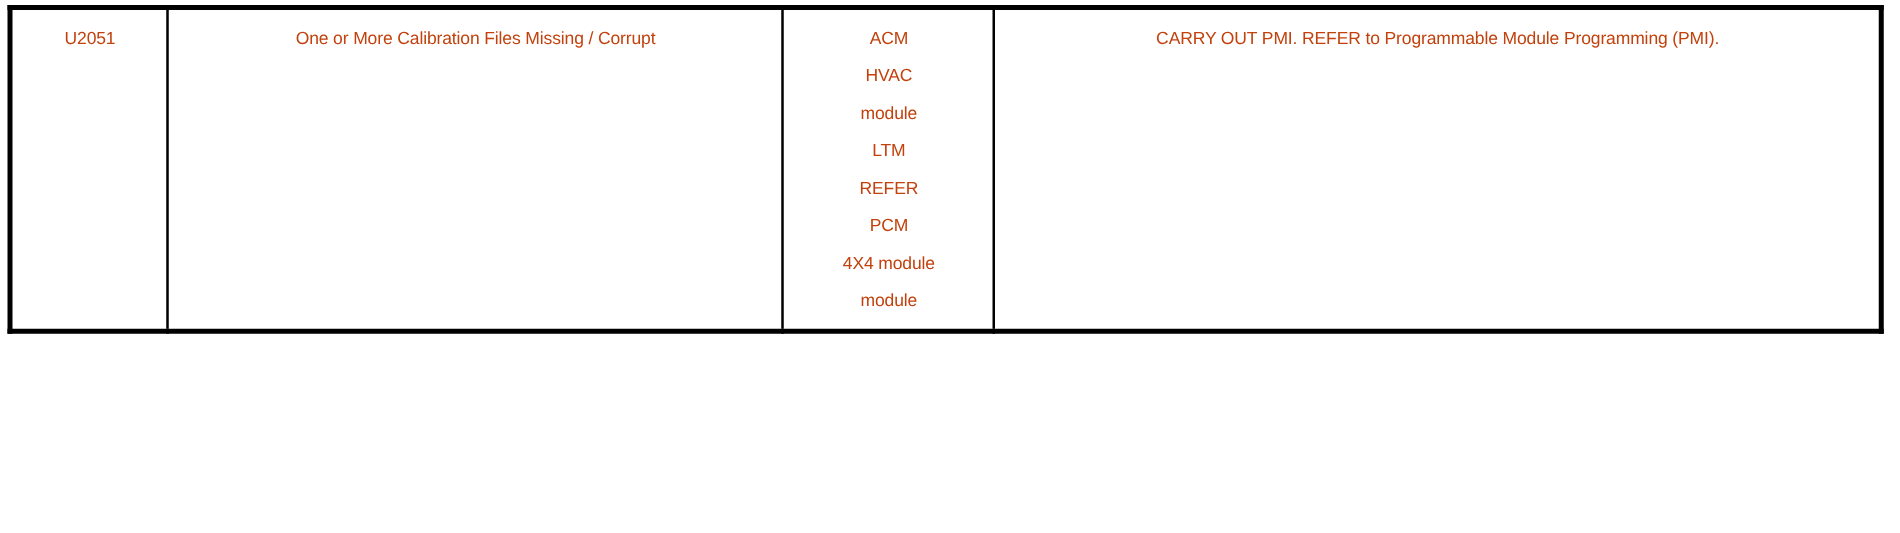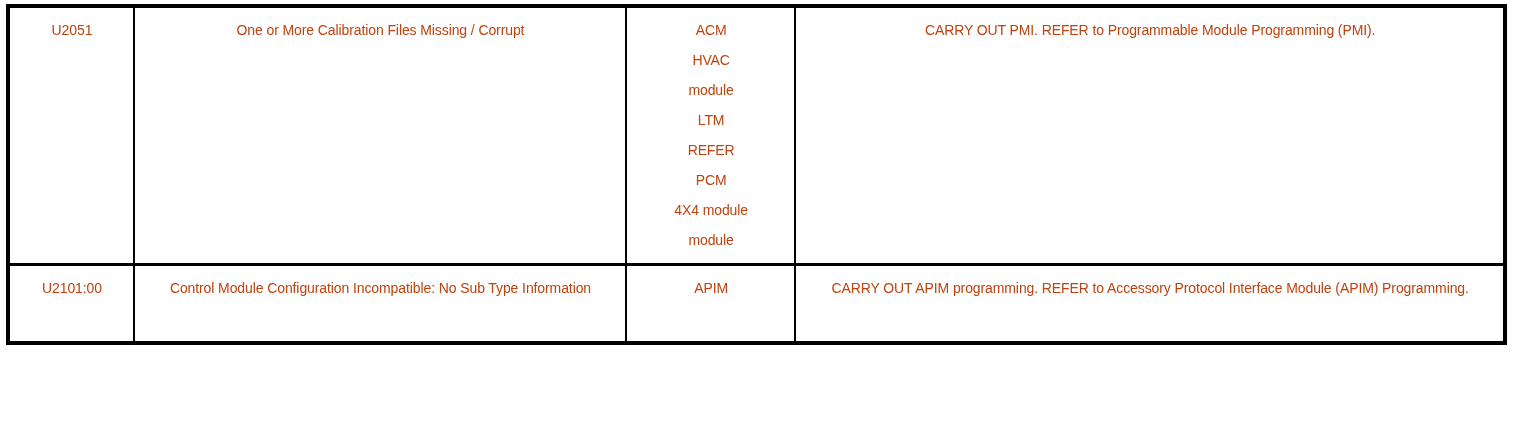--- a/index.html
+++ b/index.html
@@ -104,25 +104,17 @@
           <span class="stack-line">LTM</span>
           <span class="stack-line">REFER</span>
           <span class="stack-line">PCM</span>
           <span class="stack-line">4X4 module</span>
           <span class="stack-line">module</span>
         </td>
         <td class="cell-action">CARRY OUT PMI. REFER to Programmable Module Programming (PMI).</td>
       </tr>
 
 
-      <tr class="row-3">
-        <td class="cell-code">U2101:00</td>
-        <td class="cell-desc">Control Module Configuration Incompatible: No Sub Type Information</td>
-        <td class="cell-modules">
-          <span class="stack-line">APIM</span>
-        </td>
-        <td class="cell-action">CARRY OUT APIM programming. REFER to Accessory Protocol Interface Module (APIM) Programming.</td>
-      </tr>
 
     </tbody>
   </table>
 
 </div>
 
 </body></html>

